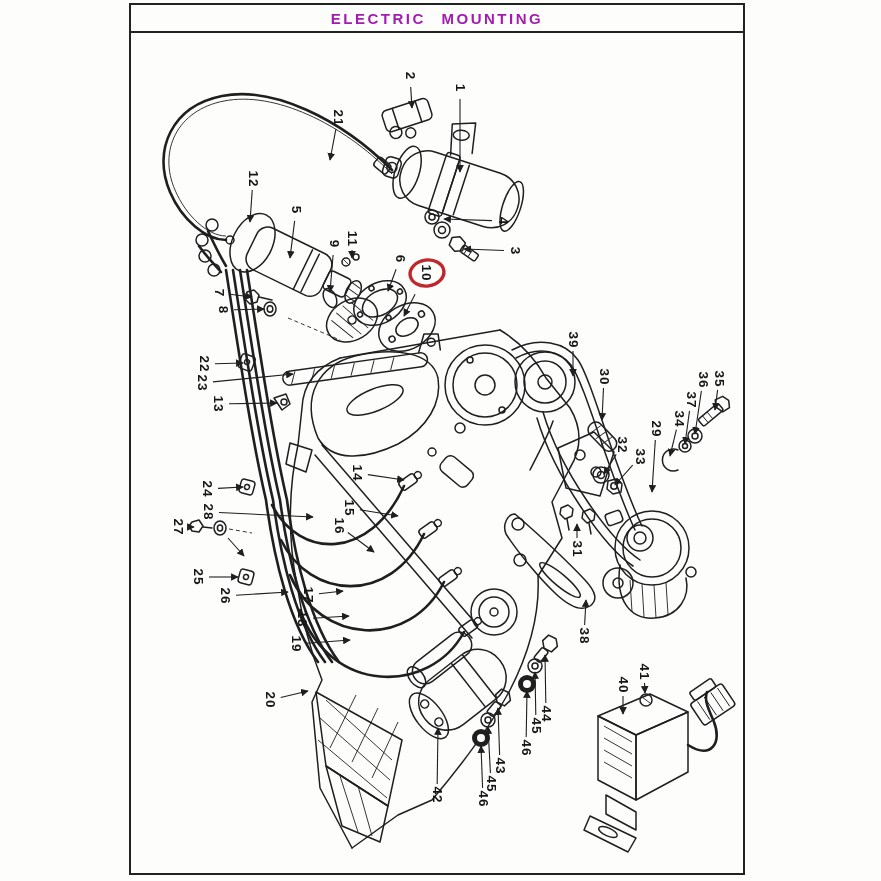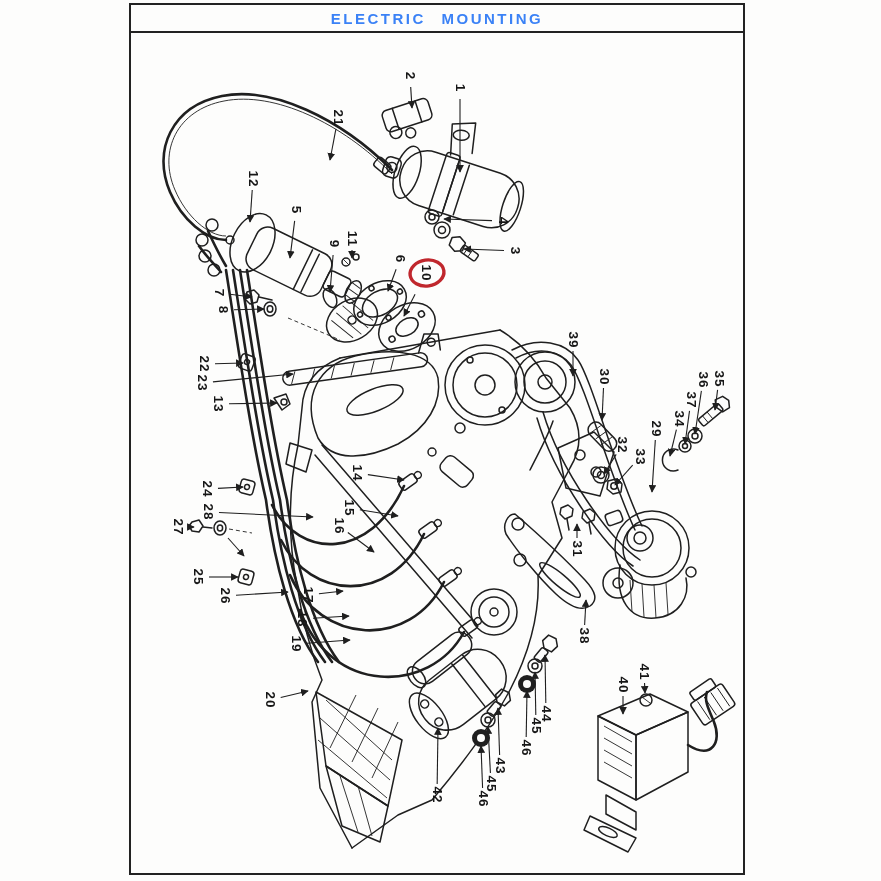--- a/index.html
+++ b/index.html
@@ -12,21 +12,21 @@
     position:absolute;left:129px;top:3px;width:616px;height:872px;
     border:2px solid #222;box-sizing:border-box;background:transparent;
   }
   .title-band{
     position:absolute;left:0;top:0;width:100%;height:28px;
     border-bottom:2px solid #222;box-sizing:border-box;
     display:flex;align-items:center;justify-content:center;
   }
   .title{
     font-weight:bold;font-size:15px;letter-spacing:2.5px;word-spacing:9px;
-    color:#3b82f6;
+    color:#a21caf;
   }
   svg#art{position:absolute;left:0;top:0;}
   .a{stroke:#1f1f1f;fill:none;stroke-width:1.5;stroke-linecap:round;stroke-linejoin:round;}
   .a2{stroke:#1f1f1f;fill:none;stroke-width:2.6;stroke-linecap:round;}
   .thin{stroke:#1f1f1f;fill:none;stroke-width:0.9;}
   .f{fill:#1f1f1f;stroke:none;}
   .leader{stroke:#1f1f1f;stroke-width:1.1;fill:none;}
   .callout{
     font-family:"Liberation Sans", sans-serif;font-weight:bold;font-size:13.5px;
     fill:#161616;letter-spacing:1px;

